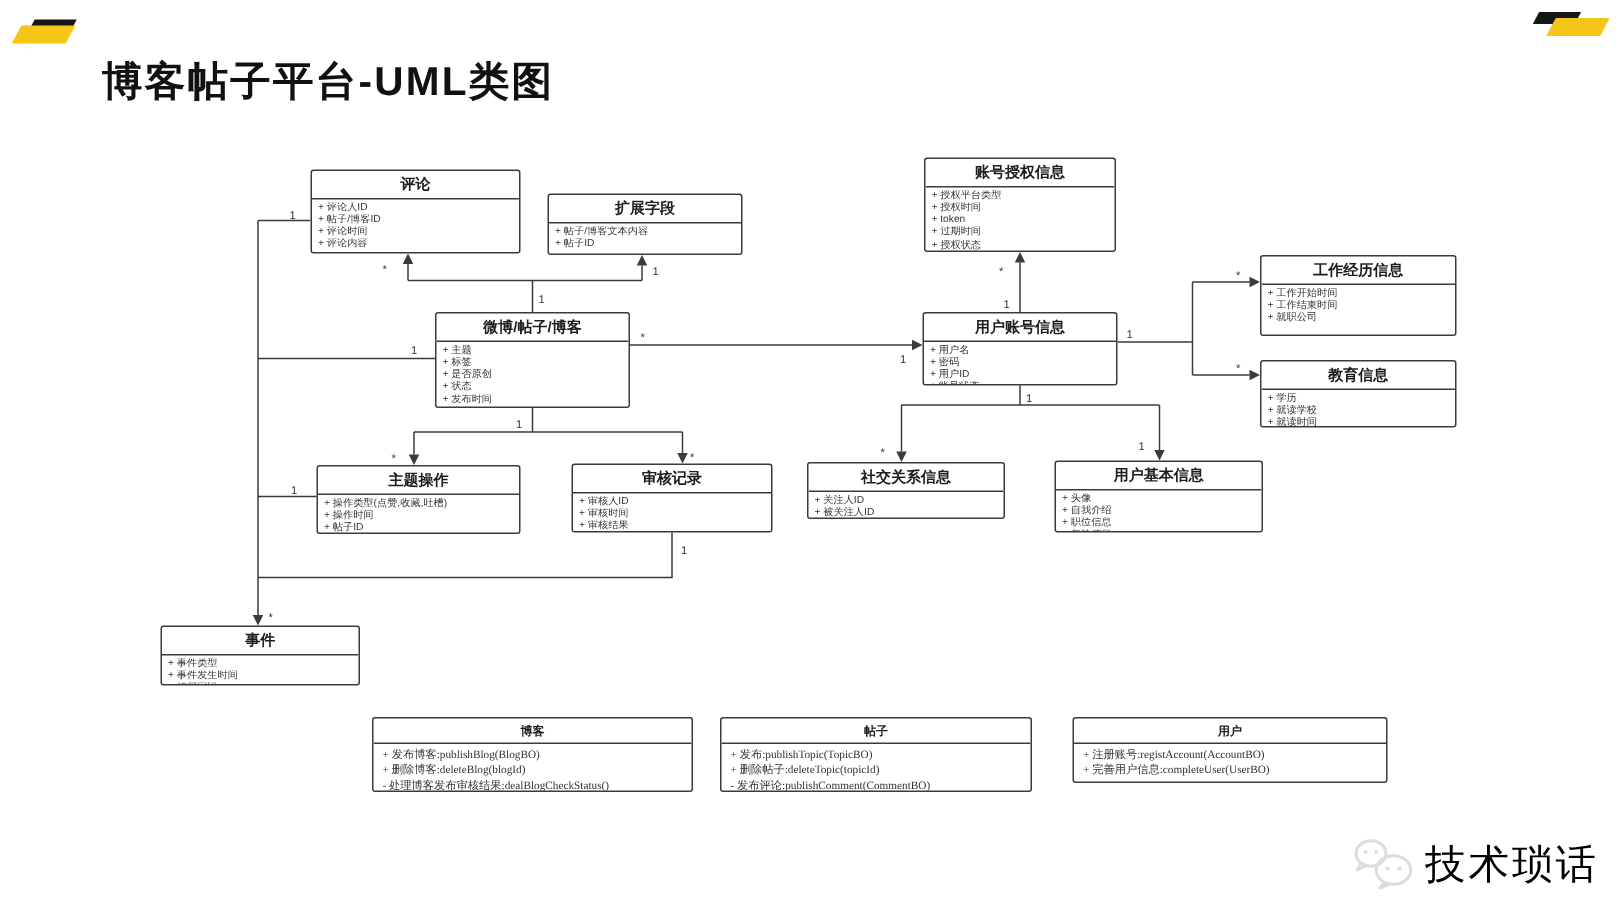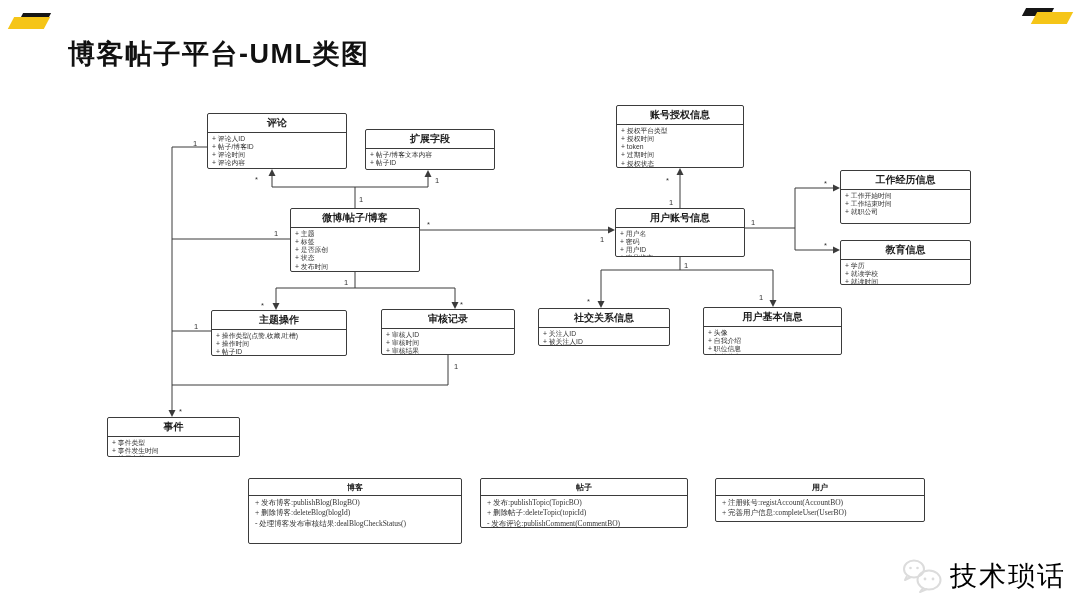--- a/index.html
+++ b/index.html
@@ -206,21 +206,21 @@
     </div>
 </div>
 <div class="uml-class" style="left:107px;top:417px;width:133px;height:40px">
   <div class="uml-title">事件</div>
   <div class="uml-members">
       <div class="row">+ 事件类型</div>
       <div class="row">+ 事件发生时间</div>
       <div class="row">+ 扩展字段</div>
     </div>
 </div>
-<div class="uml-class method-box" style="left:248px;top:478px;width:214px;height:66px">
+<div class="uml-class method-box" style="left:248px;top:478px;width:214px;height:50px">
   <div class="uml-title">博客</div>
   <div class="uml-members">
       <div class="row">+ 发布博客:publishBlog(BlogBO)</div>
       <div class="row">+ 删除博客:deleteBlog(blogId)</div>
       <div class="row">- 处理博客发布审核结果:dealBlogCheckStatus()</div>
     </div>
 </div>
 <div class="uml-class method-box" style="left:480px;top:478px;width:208px;height:50px">
   <div class="uml-title">帖子</div>
   <div class="uml-members">

